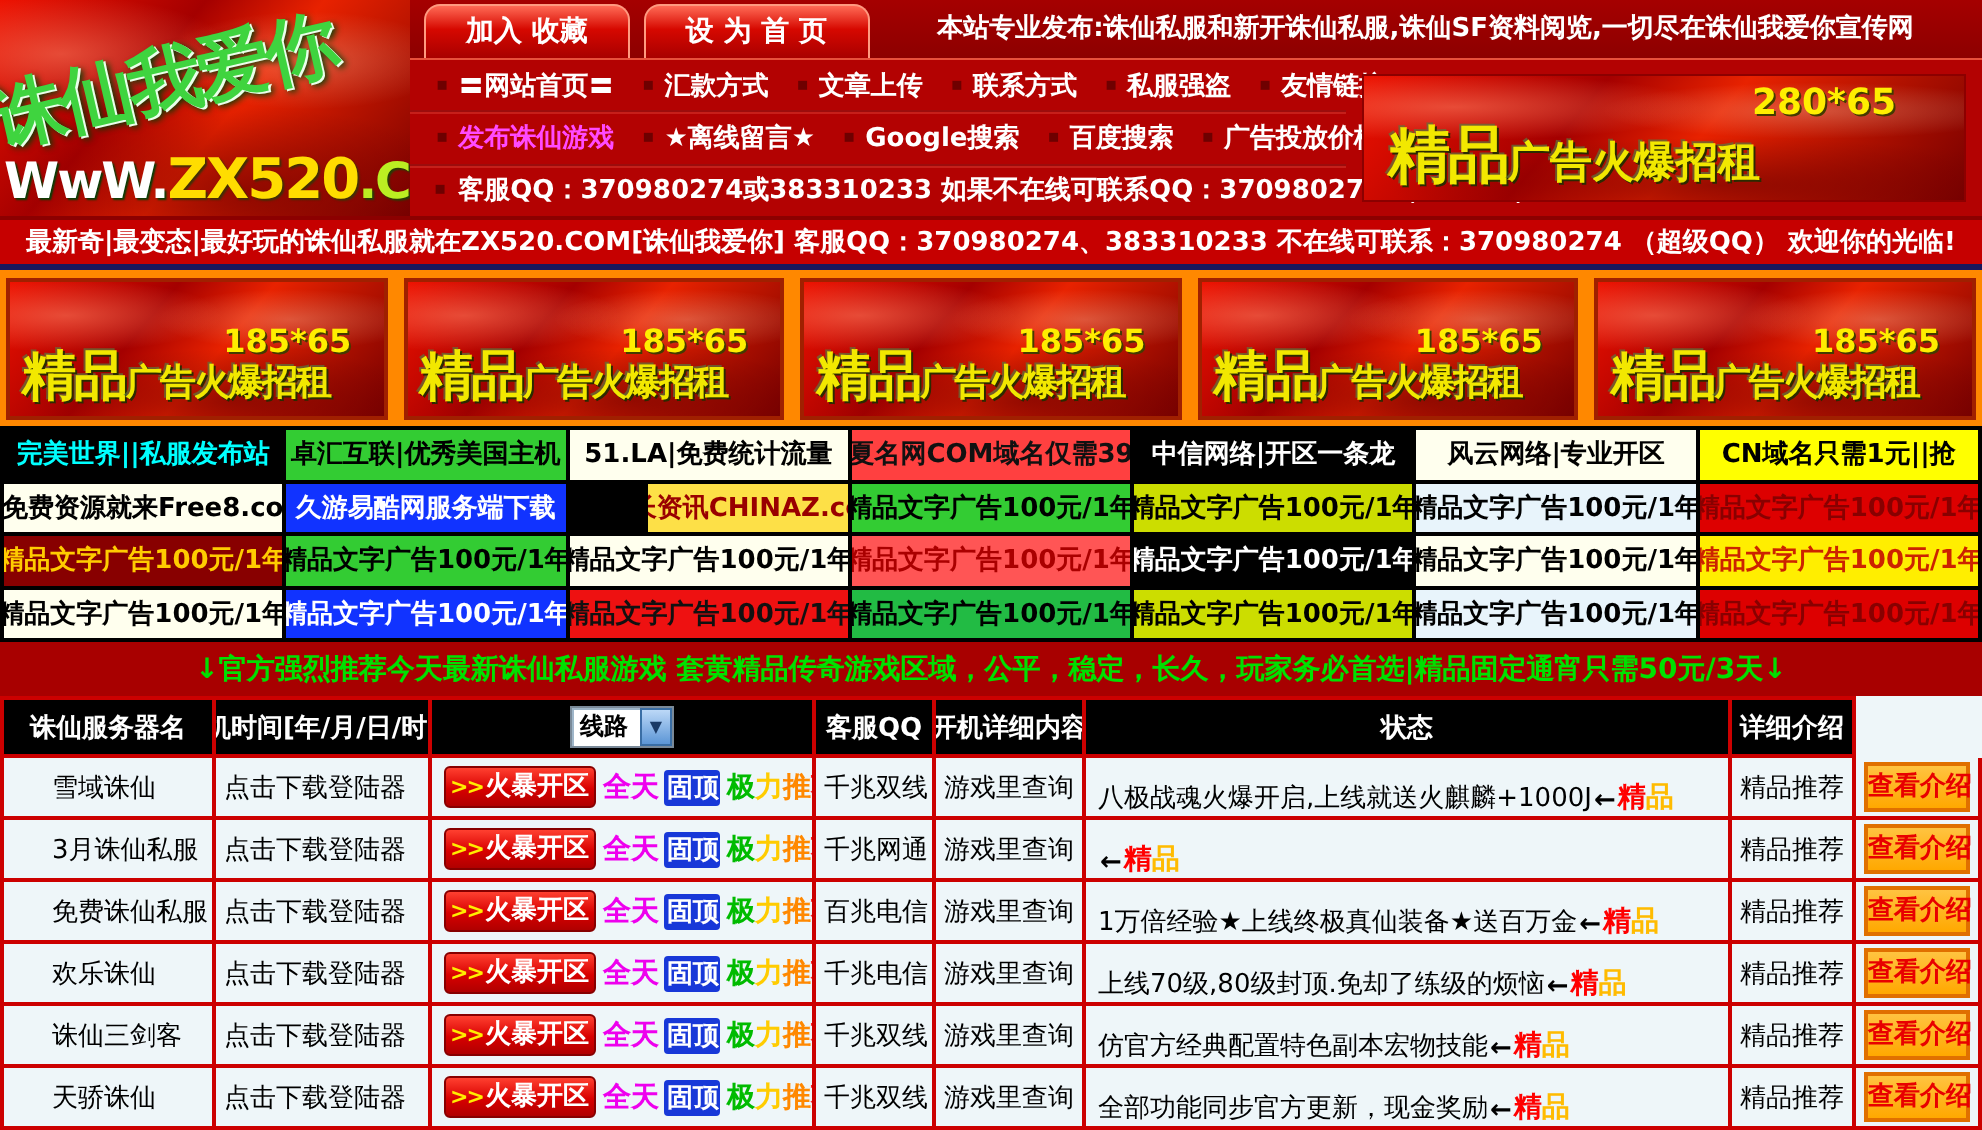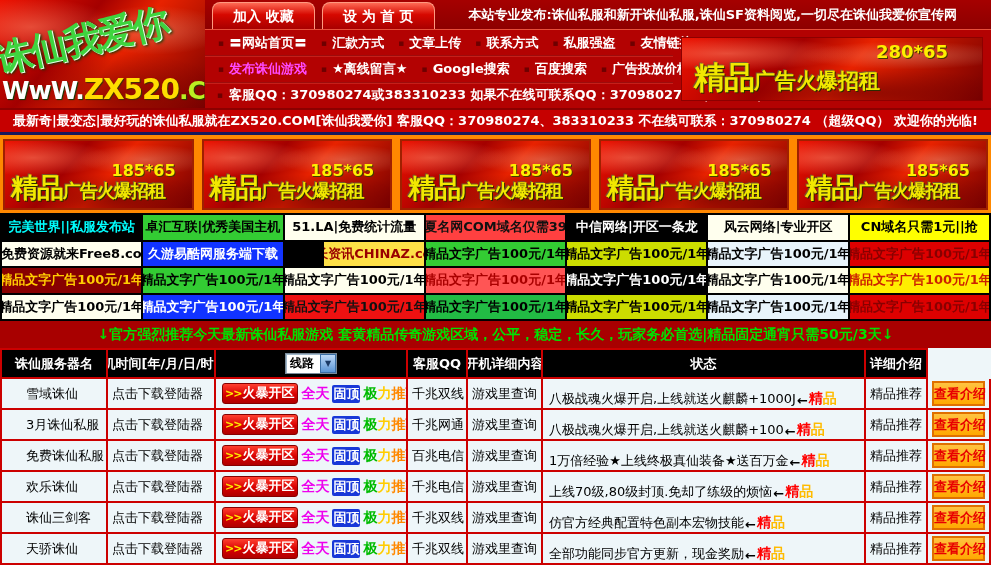--- a/index.html
+++ b/index.html
@@ -319,21 +319,20 @@
           </div>
           <div class="t-cell c-time">
             <span class="fire-badge"><i class="arrows">&gt;&gt;</i>火暴开区</span>
             <span class="tag-allday">全天</span>
             <span class="tag-pinned">固顶</span>
             <span class="rainbow"><b style="color: rgb(0, 187, 0);">极</b><b style="color: rgb(255, 204, 0);">力</b><b style="color: rgb(255, 136, 0);">推</b><b style="color: rgb(255, 34, 34);">荐</b></span>
           </div>
           <div class="t-cell c-center">千兆网通</div>
           <div class="t-cell c-center">游戏里查询</div>
           <div class="t-cell c-desc">
-            <span>八极战魂火爆开启,上线就送火麒麟+100</span>
             <span class="desc-arrow">←</span>
             <span class="q-tag" style="color: rgb(255, 0, 0);">精</span>
             <span class="q-tag" style="color: rgb(255, 187, 0);">品</span>
           </div>
           <div class="t-cell c-center">精品推荐</div>
           <div class="t-cell c-center">
             <button class="detail-btn">查看介绍</button>
           </div>
         </div>
         <div class="t-row">

